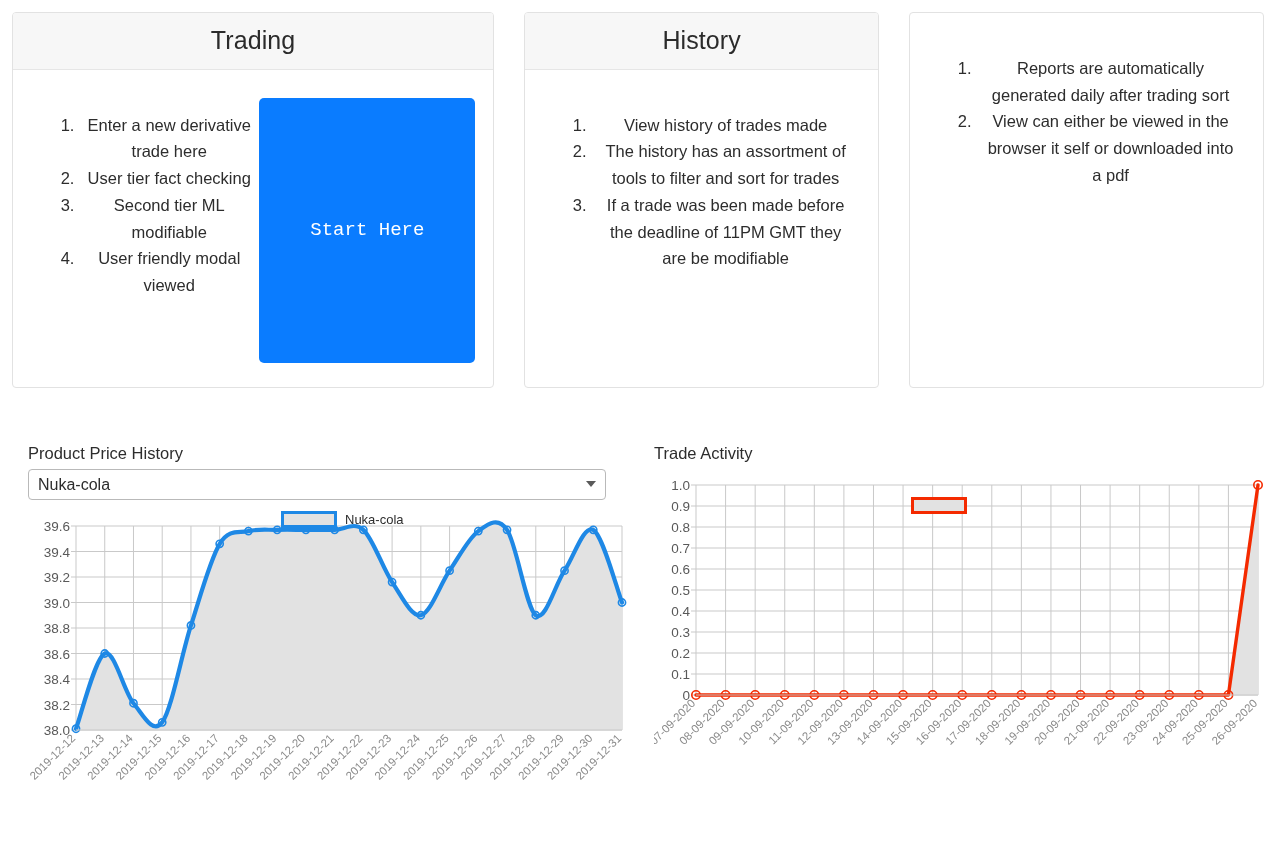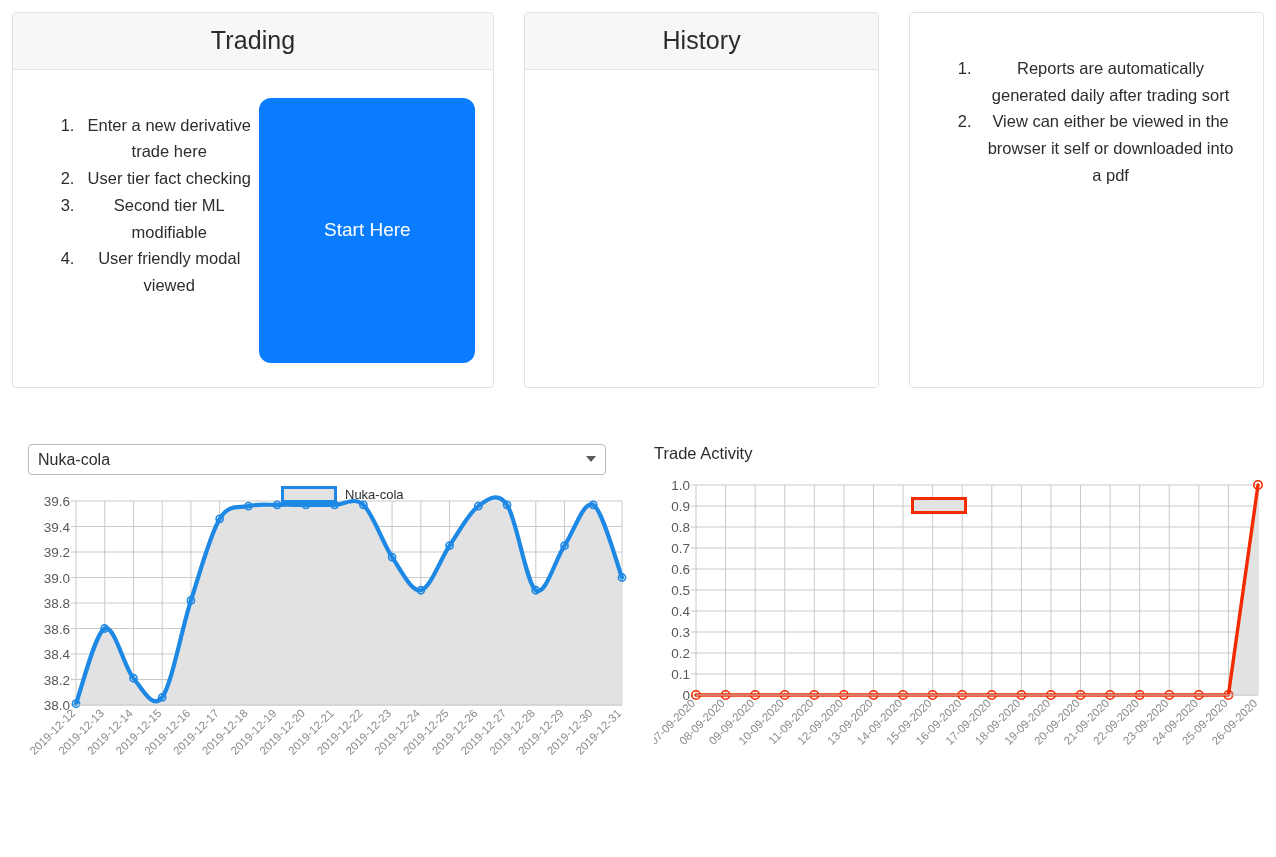--- a/index.html
+++ b/index.html
@@ -72,24 +72,24 @@
   }
   ol.steps li::marker { color: #2d2d2d; }
 
   .cta {
     display: block;
     width: 305px;
     margin: 8px auto 0 auto;
     background: #0a7cff;
     color: #ffffff;
     border: none;
-    border-radius: 12px;
+    border-radius: 5px;
     padding: 13px 10px;
     font-size: 19px;
-    font-family: Liberation Sans, sans-serif;
+    font-family: Liberation Mono, monospace;
     cursor: pointer;
     text-align: center;
     line-height: 1.2;
   }
 
   
   .charts-row {
     display: flex;
     margin-top: 56px;
     padding: 0 12px;
@@ -179,37 +179,43 @@
         </ol>
         <button class="cta">Start Here</button>
       </div>
     </div>
 
     <div class="card">
       <div class="card-header">
         <div class="card-title">History</div>
       </div>
       <div class="card-body">
+        <ol class="steps">
+          <li>View history of trades made</li>
+          <li>The history has an assortment of tools to filter and sort for trades</li>
+          <li>If a trade was been made before the deadline of 11PM GMT they are be modifiable</li>
+        </ol>
       </div>
     </div>
 
     <div class="card">
       <div class="card-body">
         <ol class="steps">
           <li>Reports are automatically generated daily after trading sort</li>
           <li>View can either be viewed in the browser it self or downloaded into a pdf</li>
         </ol>
       </div>
     </div>
 
   </div>
 
   <div class="charts-row">
 
     <div class="chart-block left">
+      <div class="chart-label">Product Price History</div>
       <div class="select-wrap">
         <select class="product-select">
           <option>Nuka-cola</option>
         </select>
         <span class="select-arrow"></span>
       </div>
       <div class="plot-holder">
         <div class="legend" style="left:253px; top:11px;">
           <span class="legend-swatch blue"></span>
           <span class="legend-text">Nuka-cola</span>

